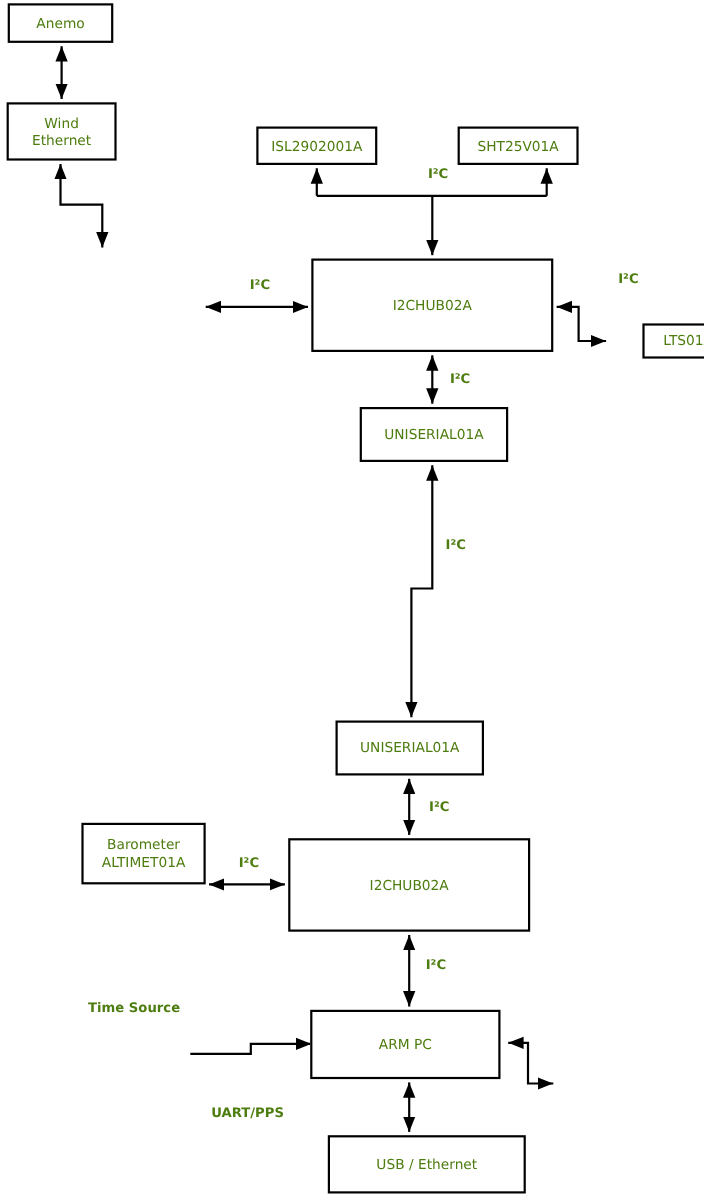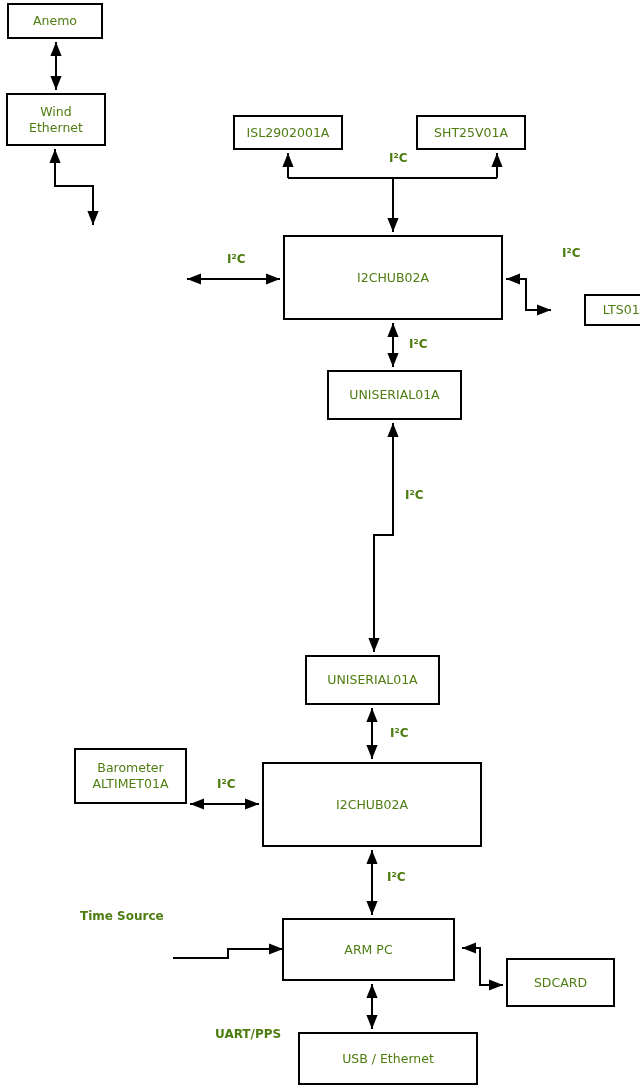--- a/index.html
+++ b/index.html
@@ -119,32 +119,29 @@
 
   <div class="node" style="left:262px;top:762px;width:220px;height:85px;">
     <div>I2CHUB02A</div>
   </div>
 
 
   <div class="node" style="left:270px;top:918px;width:173px;height:63px;margin-left:12px;">
     <div>ARM PC</div>
   </div>
 
-  <div class="node" style="left:506px;top:958px;width:109px;height:49px;">
-    <div>SDCARD</div>
-  </div>
 
   <div class="node" style="left:298px;top:1032px;width:180px;height:53px;">
     <div>USB / Ethernet</div>
   </div>
 
   <span class="elabel" style="left:389px;top:151px;">I²C</span>
   <span class="elabel" style="left:227px;top:252px;">I²C</span>
   <span class="elabel" style="left:562px;top:246px;">I²C</span>
   <span class="elabel" style="left:409px;top:337px;">I²C</span>
   <span class="elabel" style="left:405px;top:488px;">I²C</span>
   <span class="elabel" style="left:390px;top:726px;">I²C</span>
   <span class="elabel" style="left:217px;top:777px;">I²C</span>
   <span class="elabel" style="left:387px;top:870px;">I²C</span>
   <span class="elabel" style="left:80px;top:909px;">Time Source</span>
-  <span class="elabel" style="left:192px;top:1027px;margin-left:23px;">UART/PPS</span>
+  <span class="elabel" style="left:192px;top:1004px;">UART/PPS</span>
 
 </div>
 
 </body></html>

